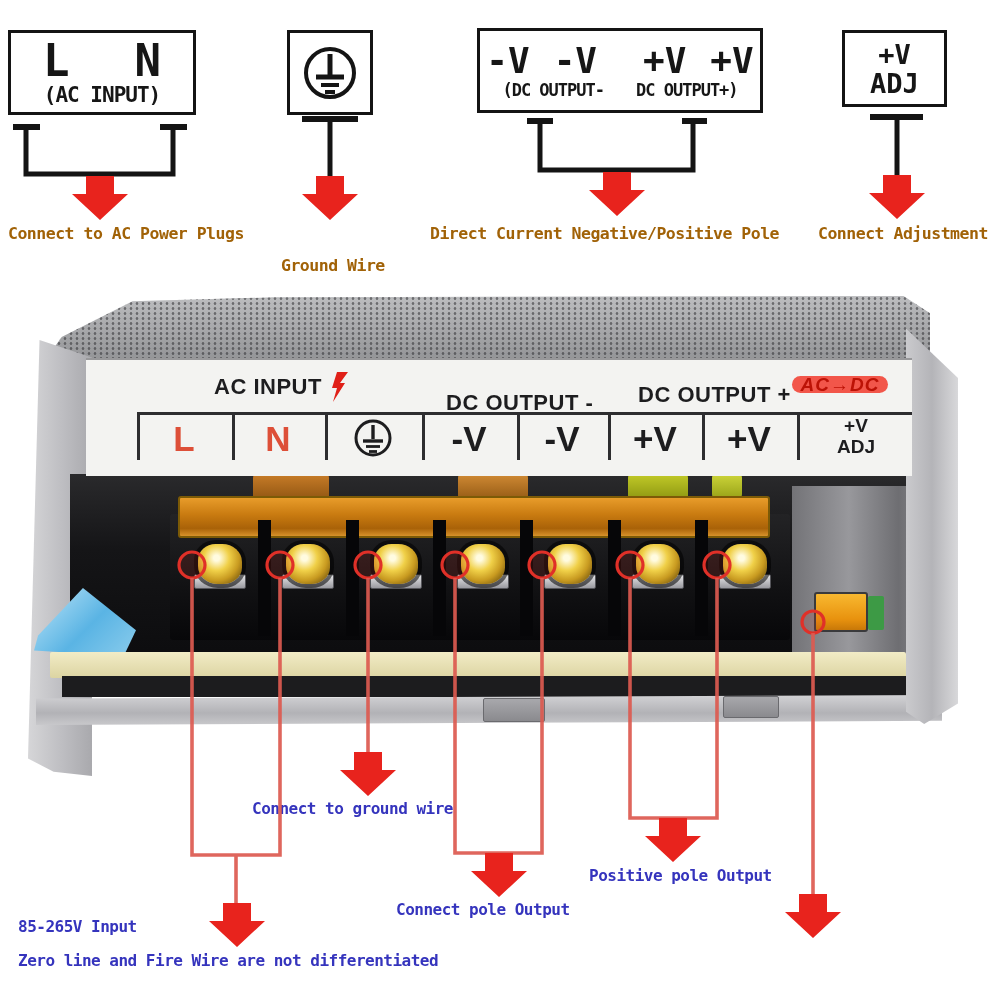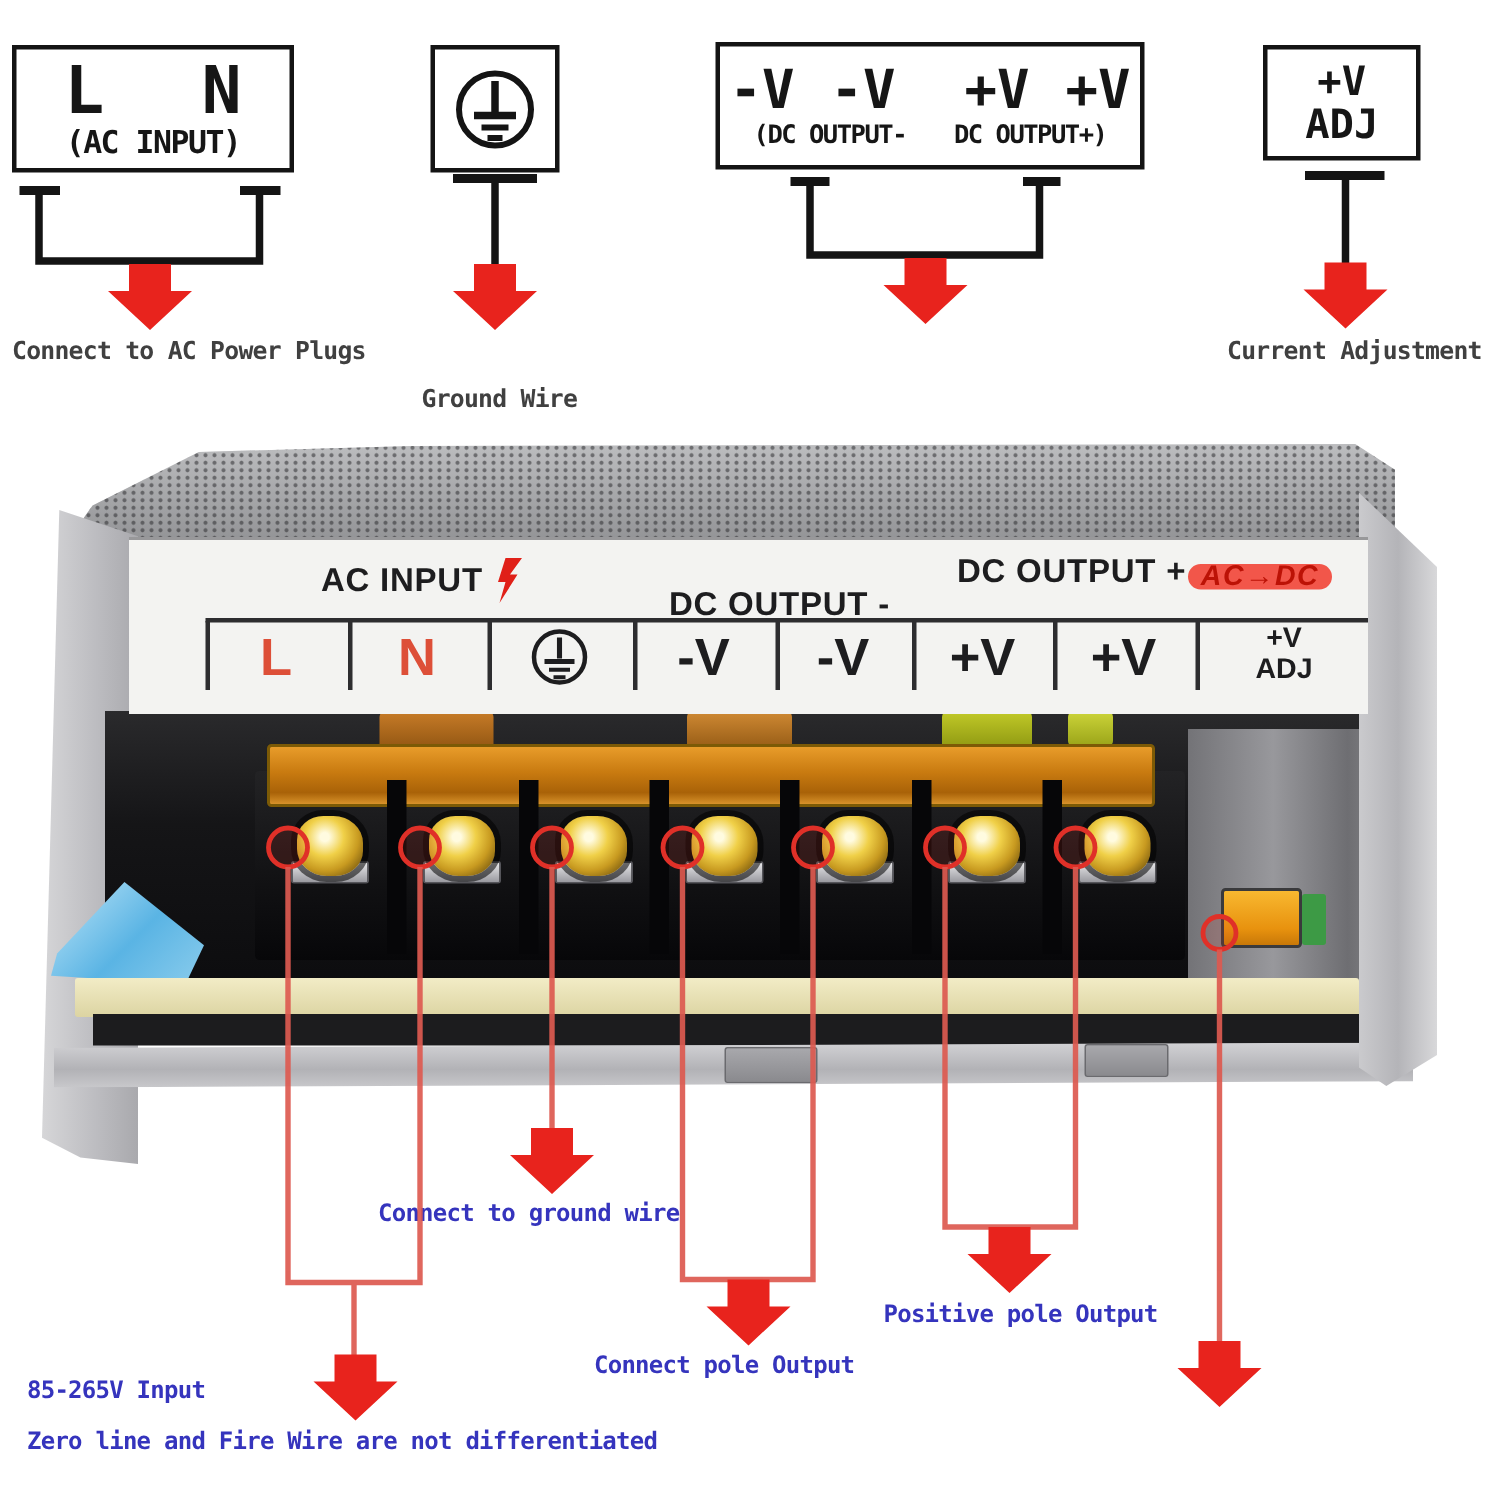--- a/index.html
+++ b/index.html
@@ -9,21 +9,21 @@
 
   
   .legend-box{position:absolute;background:#fff;border:3px solid #141414;box-sizing:border-box;
               display:flex;flex-direction:column;align-items:center;justify-content:center;color:#161616;}
   .lb-row{display:flex;align-items:flex-end;justify-content:center;width:100%;}
   .big{font-size:44px;font-weight:bold;line-height:44px;}
   .med{font-size:36px;font-weight:bold;line-height:38px;}
   .sub{font-size:21px;font-weight:bold;line-height:24px;letter-spacing:-1px;}
   .sub2{font-size:17px;font-weight:bold;line-height:20px;letter-spacing:-1px;}
 
-  .caption{position:absolute;color:#404040;font-size:16.5px;font-weight:bold;white-space:nowrap;
+  .caption{position:absolute;color:#a16207;font-size:16.5px;font-weight:bold;white-space:nowrap;
            letter-spacing:-0.5px;}
 
   
   .psu{position:absolute;left:28px;top:296px;width:930px;height:436px;}
   .vent{position:absolute;left:16px;top:0px;width:886px;height:66px;background-color:#a6a7aa;
         background-image:radial-gradient(circle, rgba(45,45,48,.55) 1px, transparent 1.7px),
                          linear-gradient(180deg, rgba(255,255,255,.25), rgba(0,0,0,.12));
         background-size:6px 5px, 100% 100%;
         clip-path:polygon(0 100%, 2% 62%, 10% 8%, 26% 2%, 97% 0, 100% 26%, 100% 100%);}
   .case-left{position:absolute;left:0px;top:44px;width:64px;height:436px;
@@ -124,21 +124,22 @@
     </div>
   </div>
 
   <div class="legend-box" style="left:842px;top:30px;width:105px;height:77px;">
     <div style="font-size:27px;font-weight:bold;line-height:29px;">+V</div>
     <div style="font-size:27px;font-weight:bold;line-height:29px;">ADJ</div>
   </div>
 
   <div class="caption" style="left:8px;top:224px;">Connect to AC Power Plugs</div>
   <div class="caption" style="left:281px;top:224px;margin-top:32px;">Ground Wire</div>
-  <div class="caption" style="left:818px;top:224px;">Current Adjustment</div>
+  <div class="caption" style="left:430px;top:224px;">Direct Current Negative/Positive Pole</div>
+  <div class="caption" style="left:818px;top:224px;">Connect Adjustment</div>
 
   <div class="psu">
     <div class="vent"></div>
     <div class="case-left"></div>
 
     <div class="interior">
       <div class="copper" style="left:183px;top:0;width:76px;height:28px;background:linear-gradient(180deg,#c87c28,#8c5210);"></div>
       <div class="copper" style="left:388px;top:0;width:70px;height:26px;background:linear-gradient(180deg,#d08a34,#945a14);"></div>
       <div class="copper" style="left:558px;top:0;width:60px;height:27px;background:linear-gradient(180deg,#c2ca28,#8a9410);"></div>
       <div class="copper" style="left:642px;top:0;width:30px;height:24px;background:linear-gradient(180deg,#cdd53a,#99a318);"></div>
@@ -179,21 +180,21 @@
     <div class="case-right"></div>
 
     <div class="panel">
       <div class="hdr" style="left:128px;top:12px;display:flex;align-items:center;gap:9px;">
         <span>AC INPUT</span>
         <svg width="17" height="30" viewBox="0 0 17 30">
           <polygon points="10,0 17,0 9,11 14,11 2,30 6,16 1,16 6,0" fill="#e02018"></polygon>
         </svg>
       </div>
       <div class="hdr" style="left:360px;top:30px;">DC OUTPUT -</div>
-      <div class="hdr" style="left:552px;top:8px;">DC OUTPUT +</div>
+      <div class="hdr" style="left:552px;top:22px;">DC OUTPUT +</div>
       <div class="badge">AC→DC</div>
 
       <div class="topline"></div>
       <div class="divider" style="left:51px;"></div>
       <div class="divider" style="left:146px;"></div>
       <div class="divider" style="left:239px;"></div>
       <div class="divider" style="left:336px;"></div>
       <div class="divider" style="left:431px;"></div>
       <div class="divider" style="left:522px;"></div>
       <div class="divider" style="left:616px;"></div>

